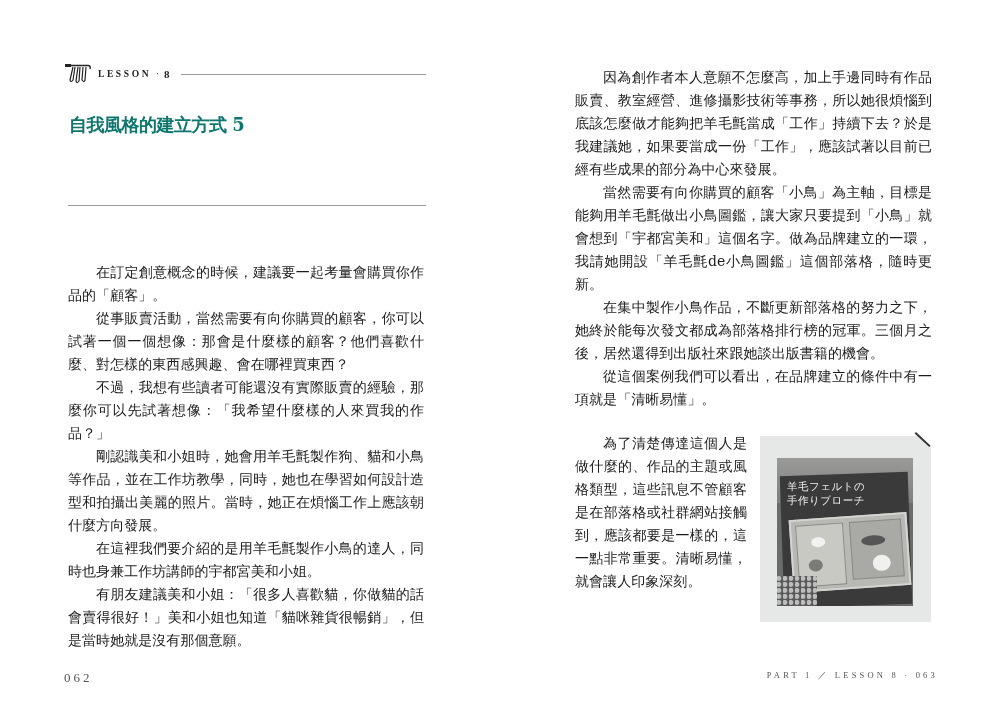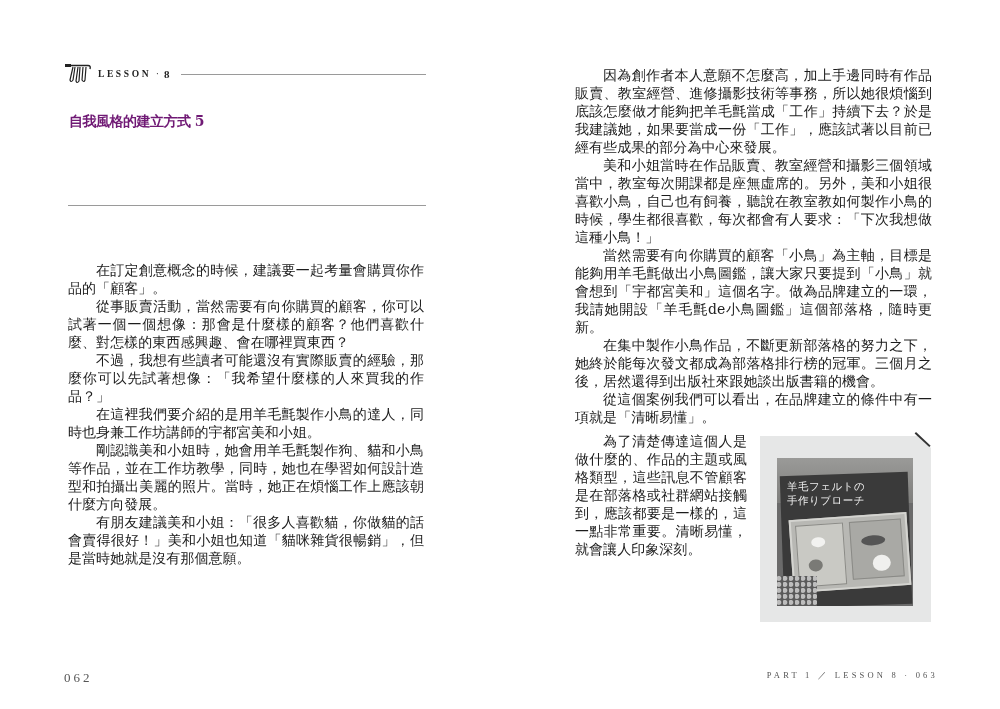--- a/index.html
+++ b/index.html
@@ -11,25 +11,25 @@
   .page-right { left: 500px; width: 500px; }
 
   
   .lesson-header { position: absolute; left: 64px; top: 62px; width: 362px; height: 24px; display: flex; align-items: center; }
   .pin-icon { width: 28px; height: 24px; flex: none; }
   .lesson-label { font-family: "Liberation Serif", serif; font-size: 9.5px; letter-spacing: 2.6px; font-weight: bold; color: #222; margin-left: 6px; white-space: nowrap; }
   .lesson-dot { margin: 0 5px; font-size: 9px; color: #333; }
   .lesson-num { font-family: "Liberation Serif", serif; font-weight: bold; font-size: 11px; color: #222; }
   .header-rule { flex: 1; height: 1px; background: #9a9a9a; margin-left: 12px; }
 
-  .section-subtitle { position: absolute; left: 69px; top: 113px; font-size: 14px; font-weight: bold; color: #701a75; letter-spacing: -0.5px; white-space: nowrap; }
+  .section-subtitle { position: absolute; left: 69px; top: 113px; font-size: 18px; font-weight: bold; color: #0f766e; letter-spacing: -0.5px; white-space: nowrap; }
   .section-title { position: absolute; left: 68px; top: 137px; font-family: "DejaVu Sans", "Liberation Sans", sans-serif; font-size: 27px; letter-spacing: 2.5px; color: #111; white-space: nowrap; }
   .title-rule { position: absolute; left: 68px; top: 205px; width: 358px; height: 1px; background: #9a9a9a; }
 
-  .body-text { position: absolute; font-size: 14px; line-height: 18px; color: #1c1c1c; text-align: justify; letter-spacing: 0.05px; }
+  .body-text { position: absolute; font-size: 14px; line-height: 23px; color: #1c1c1c; text-align: justify; letter-spacing: 0.05px; }
   .body-text p { text-indent: 2em; }
   .left-body { left: 68px; top: 261px; width: 356px; }
   .right-body { left: 575px; top: 66px; width: 357px; }
   .right-body-narrow { left: 575px; top: 432px; width: 172px; }
 
   
   .figure-box { position: absolute; left: 760px; top: 436px; width: 171px; height: 186px; background: #e6e7e7; clip-path: polygon(0 0, 158px 0, 171px 12px, 171px 100%, 0 100%); }
   .corner-line { position: absolute; left: 916px; top: 432px; width: 20px; height: 2px; background: #333; transform-origin: 0 0; transform: rotate(43deg); }
   .photo { position: absolute; left: 777px; top: 458px; width: 136px; height: 148px; background: #6b6b6b; overflow: hidden; }
   .photo-bg-top { position: absolute; left: 0; top: 0; width: 136px; height: 45px; background: linear-gradient(180deg, #9a9a98 0%, #7e7e7c 100%); }
@@ -67,33 +67,32 @@
     <div class="header-rule"></div>
   </div>
 
   <div class="section-subtitle">自我風格的建立方式 5</div>
   <div class="title-rule"></div>
 
   <div class="body-text left-body">
     <p>在訂定創意概念的時候，建議要一起考量會購買你作品的「顧客」。</p>
     <p>從事販賣活動，當然需要有向你購買的顧客，你可以試著一個一個想像：那會是什麼樣的顧客？他們喜歡什麼、對怎樣的東西感興趣、會在哪裡買東西？</p>
     <p>不過，我想有些讀者可能還沒有實際販賣的經驗，那麼你可以先試著想像：「我希望什麼樣的人來買我的作品？」</p>
+    <p>剛認識美和小姐時，她會用羊毛氈製作狗、貓和小鳥等作品，並在工作坊教學，同時，她也在學習如何設計造型和拍攝出美麗的照片。當時，她正在煩惱工作上應該朝什麼方向發展。</p>
     <p>在這裡我們要介紹的是用羊毛氈製作小鳥的達人，同時也身兼工作坊講師的宇都宮美和小姐。</p>
-    <p>剛認識美和小姐時，她會用羊毛氈製作狗、貓和小鳥等作品，並在工作坊教學，同時，她也在學習如何設計造型和拍攝出美麗的照片。當時，她正在煩惱工作上應該朝什麼方向發展。</p>
     <p>有朋友建議美和小姐：「很多人喜歡貓，你做貓的話會賣得很好！」美和小姐也知道「貓咪雜貨很暢銷」，但是當時她就是沒有那個意願。</p>
   </div>
 
   <div class="folio-left">062</div>
 </div>
 
 <div class="page page-right"></div>
 
 <div class="body-text right-body">
   <p>因為創作者本人意願不怎麼高，加上手邊同時有作品販賣、教室經營、進修攝影技術等事務，所以她很煩惱到底該怎麼做才能夠把羊毛氈當成「工作」持續下去？於是我建議她，如果要當成一份「工作」，應該試著以目前已經有些成果的部分為中心來發展。</p>
-  <p>美和小姐當時在作品販賣、教室經營和攝影三個領域當中，教室每次開課都是座無虛席的。另外，美和小姐很喜歡小鳥，自己也有飼養，聽說在教室教如何製作小鳥的時候，學生都很喜歡，每次都會有人要求：「下次我想做這種小鳥！」</p>
   <p>當然需要有向你購買的顧客「小鳥」為主軸，目標是能夠用羊毛氈做出小鳥圖鑑，讓大家只要提到「小鳥」就會想到「宇都宮美和」這個名字。做為品牌建立的一環，我請她開設「羊毛氈de小鳥圖鑑」這個部落格，隨時更新。</p>
   <p>在集中製作小鳥作品，不斷更新部落格的努力之下，她終於能每次發文都成為部落格排行榜的冠軍。三個月之後，居然還得到出版社來跟她談出版書籍的機會。</p>
   <p>從這個案例我們可以看出，在品牌建立的條件中有一項就是「清晰易懂」。</p>
 </div>
 
 <div class="body-text right-body-narrow">
   <p>為了清楚傳達這個人是做什麼的、作品的主題或風格類型，這些訊息不管顧客是在部落格或社群網站接觸到，應該都要是一樣的，這一點非常重要。清晰易懂，就會讓人印象深刻。</p>
 </div>
 
 <div class="figure-box"></div>

